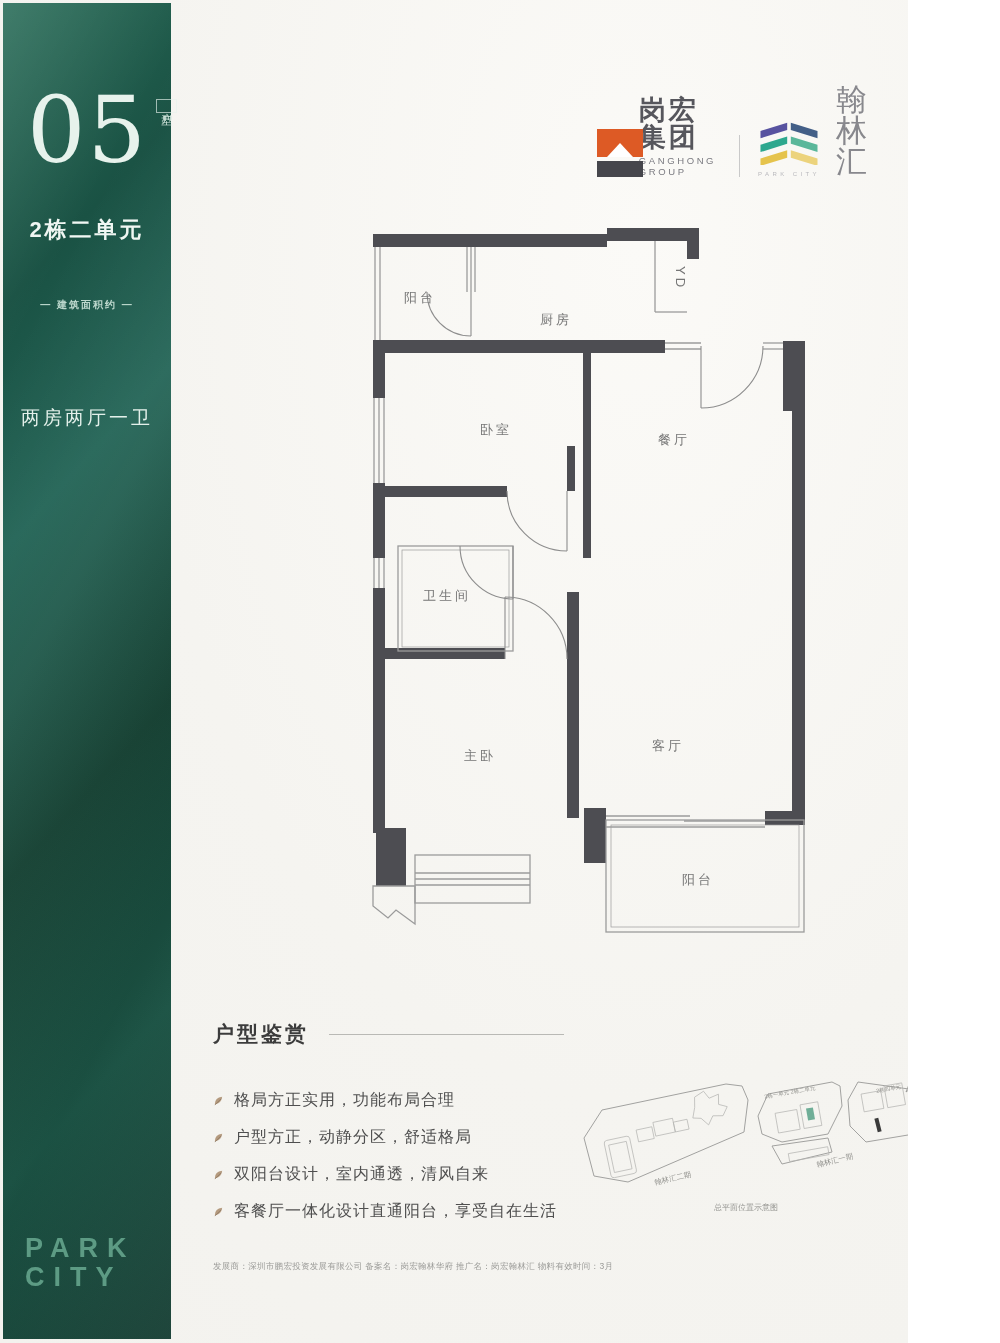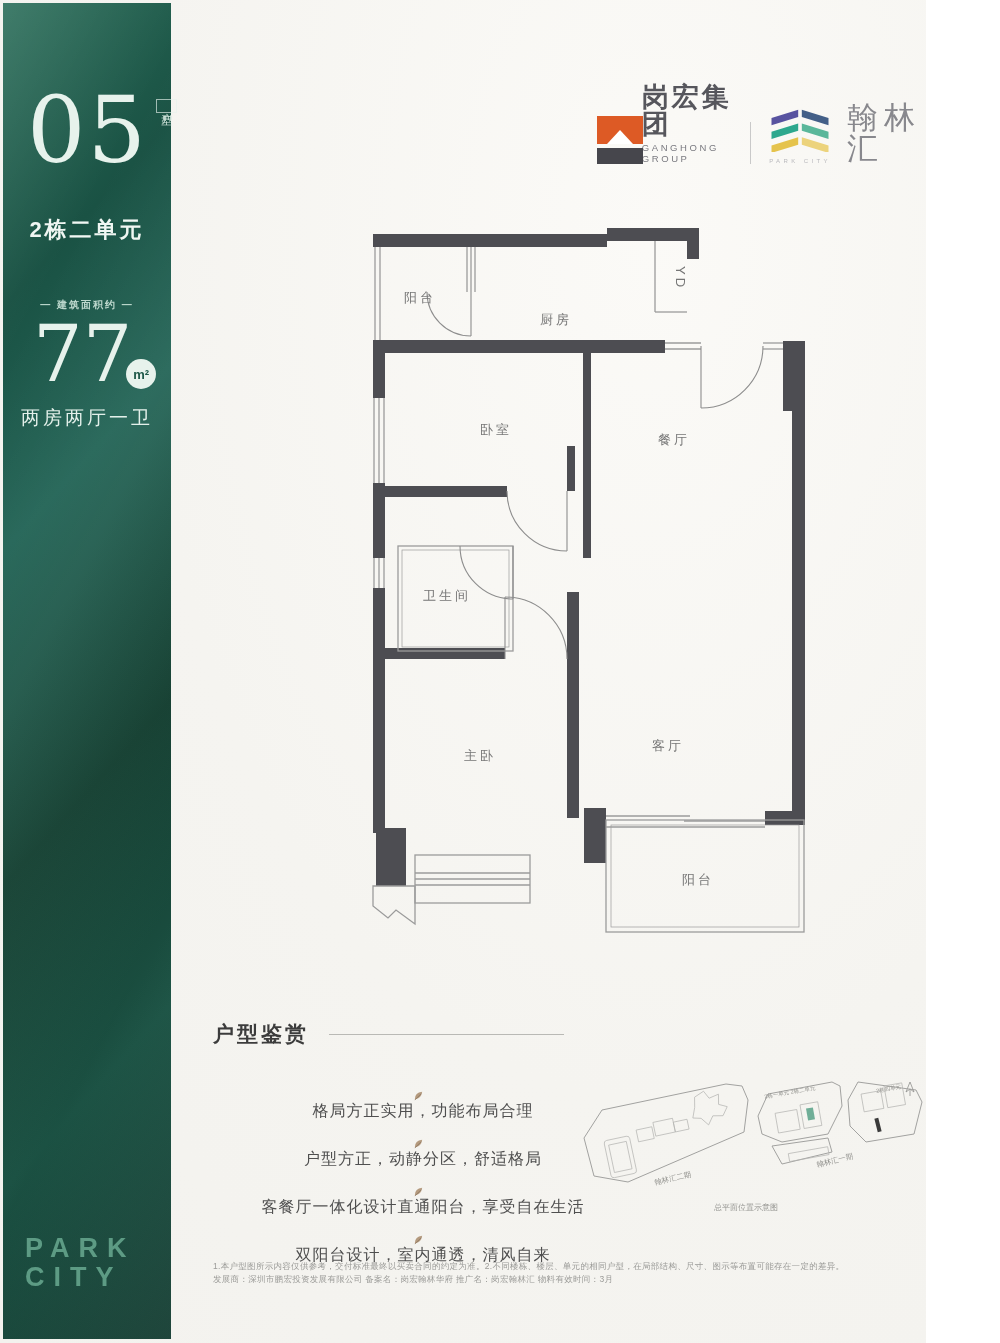--- a/index.html
+++ b/index.html
@@ -1,18 +1,18 @@
 <!DOCTYPE html>
 <html><head>
 <meta charset="utf-8">
 <style>
   html,body{margin:0;padding:0;}
   body{width:1000px;height:1343px;font-family:"Liberation Sans",sans-serif;}
   .page{position:relative;width:908px;height:1343px;overflow:hidden;
-        background:radial-gradient(ellipse at 70% 18%, #fbfaf7 0%, #f5f4f0 55%, #f3f2ee 100%);padding-left:18px;}
+        background:radial-gradient(ellipse at 70% 18%, #fbfaf7 0%, #f5f4f0 55%, #f3f2ee 100%);}
   
   .sidebar{position:absolute;left:3px;top:3px;width:168px;height:1336px;
      background:linear-gradient(132deg,#2b6e5a 0%,#1a5244 20%,#246557 36%,#154334 58%,#1f5c4c 78%,#113a2f 100%);}
   .sidebar::after{content:"";position:absolute;inset:0;
      background:linear-gradient(118deg,rgba(255,255,255,.10) 0%,rgba(255,255,255,0) 22%,rgba(255,255,255,.05) 43%,rgba(0,0,0,.12) 74%,rgba(255,255,255,.06) 100%);}
   .unit-row{position:absolute;left:24px;top:82px;display:flex;align-items:flex-start;z-index:2;}
   .unit-number{font-family:"DejaVu Serif",serif;font-size:92px;line-height:1;color:#e7f2ec;font-weight:400;letter-spacing:2px;}
   .unit-tag-box{margin-left:8px;margin-top:14px;border:1px solid rgba(231,242,236,.65);
      padding:4px 3px;color:#d3e6dd;font-size:11px;line-height:1.15;
      writing-mode:vertical-rl;letter-spacing:2px;}
@@ -45,21 +45,21 @@
   .hl-cn{font-size:31px;color:#88888d;letter-spacing:6px;margin-left:14px;line-height:1;}
   
   .floorplan{position:absolute;left:368px;top:228px;width:452px;height:724px;}
   .room-label{font-size:13px;fill:#767676;letter-spacing:3px;font-family:"Liberation Sans",sans-serif;}
   
   .features{position:absolute;left:213px;top:1020px;width:420px;}
   .features-title-row{display:flex;align-items:center;}
   .features-title{font-size:21px;font-weight:bold;color:#3c3c3c;letter-spacing:3px;}
   .features-rule{width:235px;height:1px;background:#b9b9b5;margin-left:20px;}
   .feature-list{margin-top:42px;}
-  .feature-item{display:flex;align-items:center;margin-bottom:16px;flex-direction:column;}
+  .feature-item{display:flex;align-items:center;margin-bottom:16px;}
   .feature-icon{width:11px;height:11px;margin-right:10px;flex:none;}
   .feature-text{font-size:16px;color:#4f4f4f;letter-spacing:1px;}
   
   .sitemap{position:absolute;left:576px;top:1076px;width:352px;height:142px;}
   .sm-line{fill:none;stroke:#a2a2a0;stroke-width:1;}
   .sm-thin{fill:none;stroke:#b4b4b2;stroke-width:.7;}
   .sm-text{fill:#93938f;font-family:"Liberation Sans",sans-serif;}
   
   .disclaimer{position:absolute;left:213px;top:1260px;width:650px;
      font-size:8.5px;color:#9b9b98;line-height:1.55;letter-spacing:.3px;}
@@ -69,24 +69,20 @@
 
 <div class="page">
 
   <div class="sidebar">
     <div class="unit-row">
       <div class="unit-number">05</div>
       <div class="unit-tag-box">户型</div>
     </div>
     <div class="building">2栋二单元</div>
     <div class="area-label">— 建筑面积约 —</div>
-    <div class="area-row">
-      <div class="area-value">77</div>
-      <div class="area-unit">m²</div>
-    </div>
     <div class="room-config">两房两厅一卫</div>
     <div class="brand">
       <div>PARK</div>
       <div>CITY</div>
     </div>
   </div>
 
   <div class="logos">
     <div class="gh-icon">
       <div class="gh-top"></div>
@@ -222,28 +218,28 @@
             <path d="M2,10 Q2,3 10,2 Q9,9 3,10 Z" fill="#b49a7e"></path>
             <line x1="2" y1="11" x2="9" y2="4" stroke="#8a7560" stroke-width=".8"></line>
           </svg>
         <span class="feature-text">户型方正，动静分区，舒适格局</span>
       </div>
       <div class="feature-item">
         <svg class="feature-icon" viewBox="0 0 12 12">
             <path d="M2,10 Q2,3 10,2 Q9,9 3,10 Z" fill="#b49a7e"></path>
             <line x1="2" y1="11" x2="9" y2="4" stroke="#8a7560" stroke-width=".8"></line>
           </svg>
+        <span class="feature-text">双阳台设计，室内通透，清风自来</span>
+      </div>
+      <div class="feature-item">
+        <svg class="feature-icon" viewBox="0 0 12 12">
+            <path d="M2,10 Q2,3 10,2 Q9,9 3,10 Z" fill="#b49a7e"></path>
+            <line x1="2" y1="11" x2="9" y2="4" stroke="#8a7560" stroke-width=".8"></line>
+          </svg>
         <span class="feature-text">客餐厅一体化设计直通阳台，享受自在生活</span>
-      </div>
-      <div class="feature-item">
-        <svg class="feature-icon" viewBox="0 0 12 12">
-            <path d="M2,10 Q2,3 10,2 Q9,9 3,10 Z" fill="#b49a7e"></path>
-            <line x1="2" y1="11" x2="9" y2="4" stroke="#8a7560" stroke-width=".8"></line>
-          </svg>
-        <span class="feature-text">双阳台设计，室内通透，清风自来</span>
       </div>
     </div>
   </div>
 
   <svg class="sitemap" viewBox="0 0 352 142">
 
     <g>
       <path d="M334,6 L338,16 L334,13 L330,16 Z" fill="none" stroke="#8f8f8d" stroke-width=".8"></path>
       <line x1="334" y1="13" x2="334" y2="20" stroke="#8f8f8d" stroke-width=".8"></line>
     </g>
@@ -275,17 +271,16 @@
       <rect x="231" y="32" width="7" height="12" fill="#6fae97" transform="rotate(-10 234 38)"></rect>
       <rect x="300" y="42" width="4" height="14" fill="#3a3a3a" transform="rotate(-14 302 49)"></rect>
       <text class="sm-text" font-size="5.5" transform="rotate(-10 214 16)" x="188" y="18">2栋一单元 2栋二单元</text>
       <text class="sm-text" font-size="5.5" transform="rotate(-10 316 12)" x="300" y="14">2栋四单元</text>
       <text class="sm-text" font-size="7.5" transform="rotate(-14 262 84)" x="240" y="86">翰林汇一期</text>
     </g>
     <text class="sm-text" font-size="8" x="170" y="134" text-anchor="middle">总平面位置示意图</text>
   </svg>
 
   <div class="disclaimer">
-    <div>1.本户型图所示内容仅供参考，交付标准最终以买卖合同的约定为准。2.不同楼栋、楼层、单元的相同户型，在局部结构、尺寸、图示等布置可能存在一定的差异。</div>
     <div>发展商：深圳市鹏宏投资发展有限公司 备案名：岗宏翰林华府 推广名：岗宏翰林汇 物料有效时间：3月</div>
   </div>
 
 </div>
 
 </body></html>

